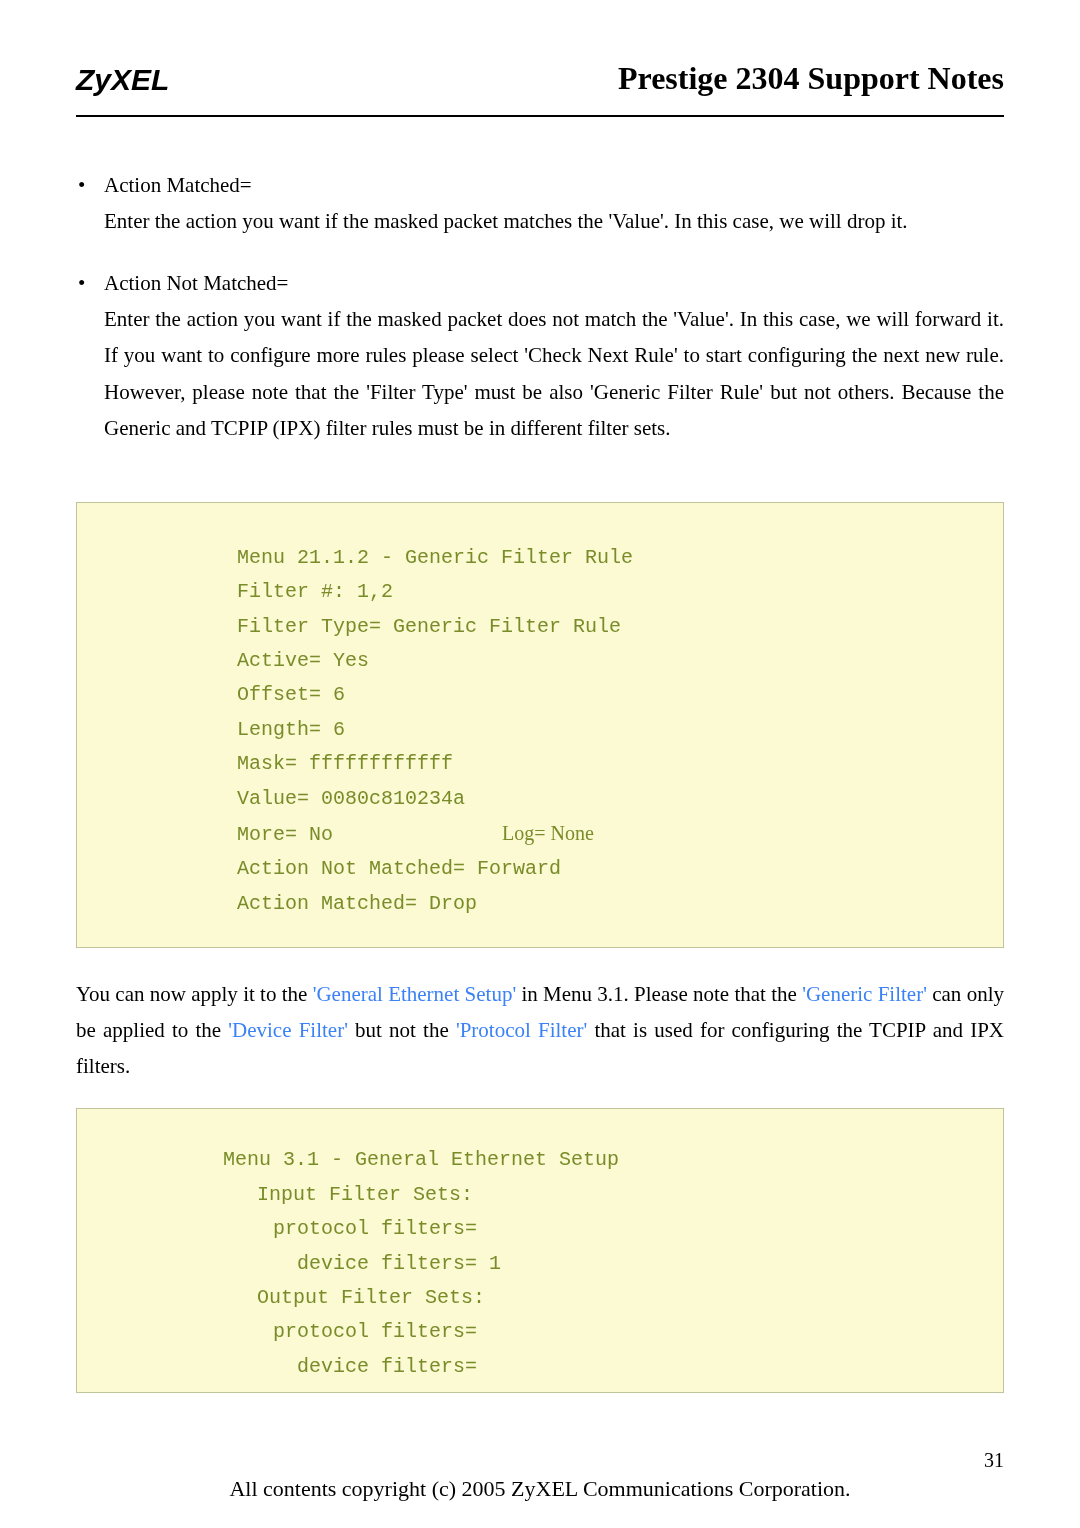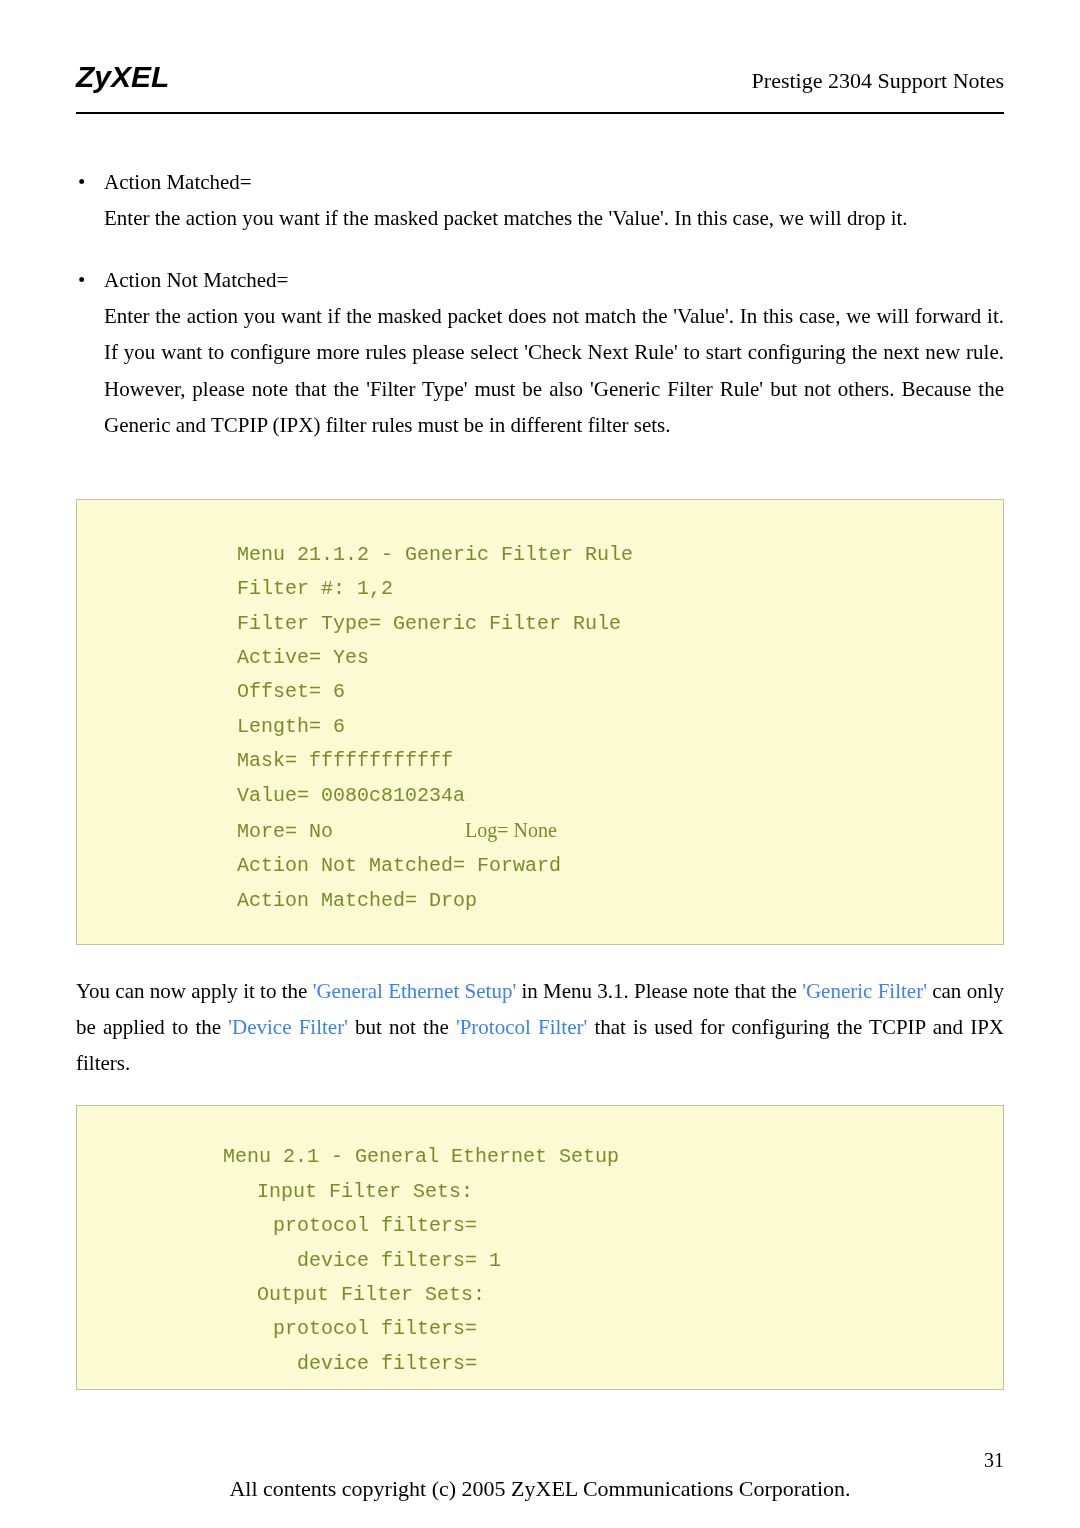--- a/index.html
+++ b/index.html
@@ -23,22 +23,22 @@
   }
   .logo {
     font-family: Arial, Helvetica, sans-serif;
     font-weight: 900;
     font-style: italic;
     font-size: 30px;
     letter-spacing: 0px;
     color: #000;
   }
   .header-title {
-    font-weight: normal;
-    font-size: 22px;
+    font-weight: bold;
+    font-size: 32px;
   }
   .content {
     padding: 50px 76px 0 76px;
   }
   ul.bullets {
     list-style: none;
     padding-left: 28px;
   }
   ul.bullets > li {
     position: relative;
@@ -73,20 +73,21 @@
     white-space: pre;
     padding-left: 150px;
   }
   .code-line.idt1 { padding-left: 136px; }
   .code-line.idt2 { padding-left: 170px; }
   .code-line.idt3 { padding-left: 186px; }
   .code-line.idt4 { padding-left: 210px; }
   .log-span {
     font-family: "Times New Roman", Times, serif;
     color: #7a8c2a;
+    margin-left: 37px;
   }
   p.body {
     font-size: 21px;
     line-height: 1.72;
     text-align: justify;
     margin-top: 12px;
   }
   .link { color: #3b82f6; margin-top: 24px; }
   .page-number {
     position: absolute;
@@ -134,21 +135,21 @@
     <div class="code-line"><span>More= No           </span><span class="log-span">Log= None</span></div>
     <div class="code-line">Action Not Matched= Forward</div>
     <div class="code-line">Action Matched= Drop</div>
   </div>
 
   <p class="body">
     <span>You can now apply it to the </span><span class="link">'General Ethernet Setup'</span><span> in Menu 3.1. Please note that the </span><span class="link">'Generic Filter'</span><span> can only be applied to the </span><span class="link">'Device Filter'</span><span> but not the </span><span class="link">'Protocol Filter'</span><span> that is used for configuring the TCPIP and IPX filters.</span>
   </p>
 
   <div class="code-box2">
-    <div class="code-line idt1">Menu 2.1 - General Ethernet Setup</div>
+    <div class="code-line idt1">Menu 3.1 - General Ethernet Setup</div>
     <div class="code-line idt2">Input Filter Sets:</div>
     <div class="code-line idt3">protocol filters=</div>
     <div class="code-line idt4">device filters= 1</div>
     <div class="code-line idt2">Output Filter Sets:</div>
     <div class="code-line idt3">protocol filters=</div>
     <div class="code-line idt4">device filters=</div>
   </div>
 </div>
 
 <div class="page-number">31</div>

